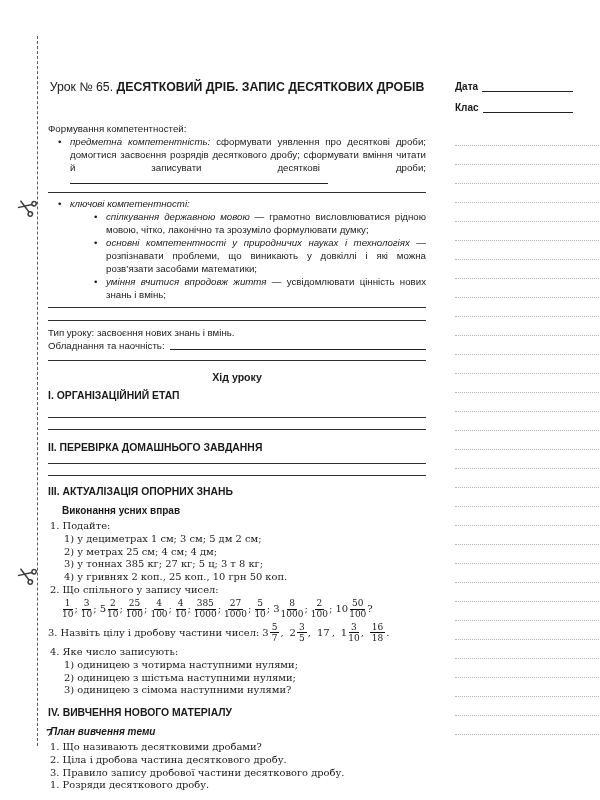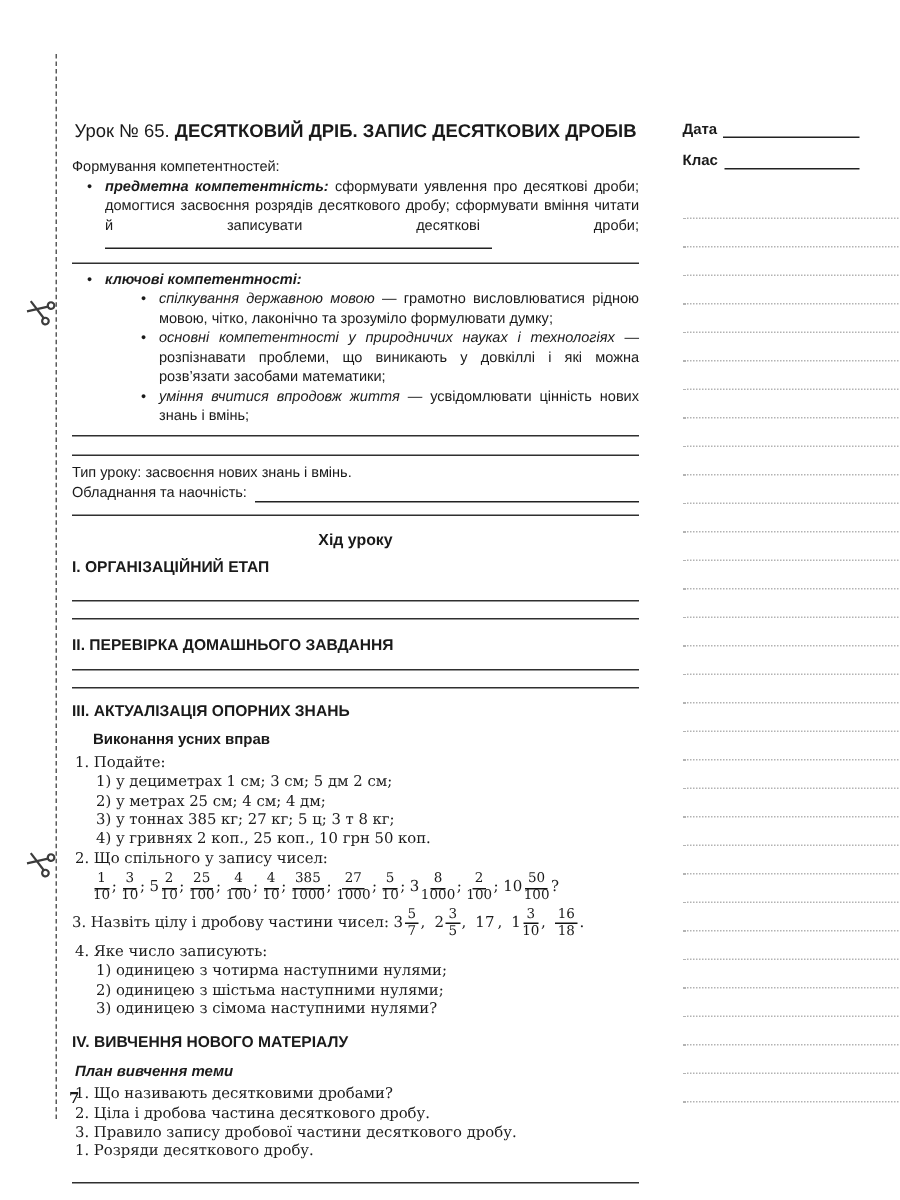--- a/index.html
+++ b/index.html
@@ -14,39 +14,39 @@
   
   #notes { position:absolute; left:455px; top:80px; width:150px; }
   .meta-row { display:flex; align-items:flex-end; width:118px; margin-bottom:9px; }
   .meta-label { font-weight:bold; font-size:10px; margin-right:4px; }
   .meta-fill { flex:1; border-bottom:1px solid #222; height:12px; }
   #note-lines { margin-top:14px; }
   .note-line { height:19px; border-bottom:1px dotted #b3b3b3; }
 
   
   #main { position:absolute; left:48px; top:80px; width:378px; }
-  .title-row { text-align:center; font-size:12.3px; margin-bottom:11px; white-space:nowrap; }
+  .title-row { text-align:center; font-size:12.3px; margin-bottom:28px; white-space:nowrap; }
   .title-bold { font-weight:bold; }
 
   .sans { font-size:9.7px; line-height:1.34; text-align:justify; }
   .bold { font-weight:normal; }
-  .bitalic { font-weight:bold; font-style:italic;margin-top:40px; }
+  .bitalic { font-weight:normal; font-style:italic;margin-top:40px; }
   .italic { font-style:italic; }
 
   .b1 { position:relative; padding-left:22px; }
   .b2 { position:relative; padding-left:36px; }
   .dot1 { position:absolute; left:10px; top:0; }
   .dot2 { position:absolute; left:24px; top:0; }
 
   .fill-inline { display:inline-block; width:258px; border-bottom:1px solid #222; height:8px; }
 
   .wline { height:0; border-bottom:1px solid #2f2f2f; }
 
   .type-row { margin-top:5px; }
-  .equip-row { display:flex; align-items:flex-end; }
+  .equip-row { display:flex; }
   .equip-fill { flex:1; border-bottom:1px solid #222; height:11px; margin-left:5px; }
 
   .course-heading { text-align:center; font-weight:700; font-size:10.6px; margin:9px 0 5px 0; }
   .stage { font-weight:bold; font-size:10.4px; }
   .substage { font-weight:bold; font-size:10px; margin:5px 0 3px 14px; }
 
   .serif { font-family:"DejaVu Serif", serif; font-size:9.9px; line-height:1.28; }
   .qtitle { margin-left:2px; }
   .qsub { margin-left:16px; }
 

